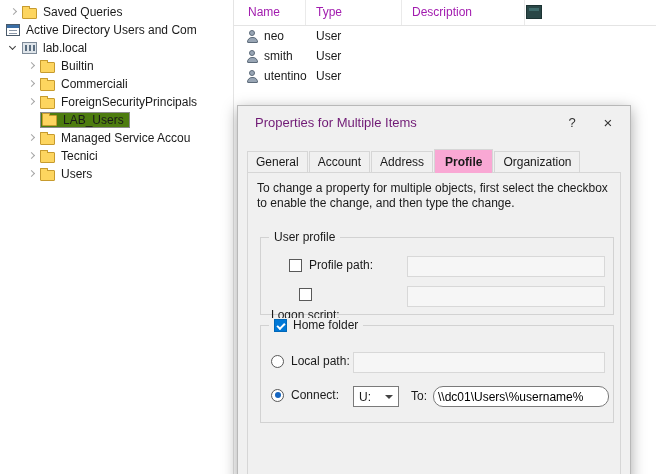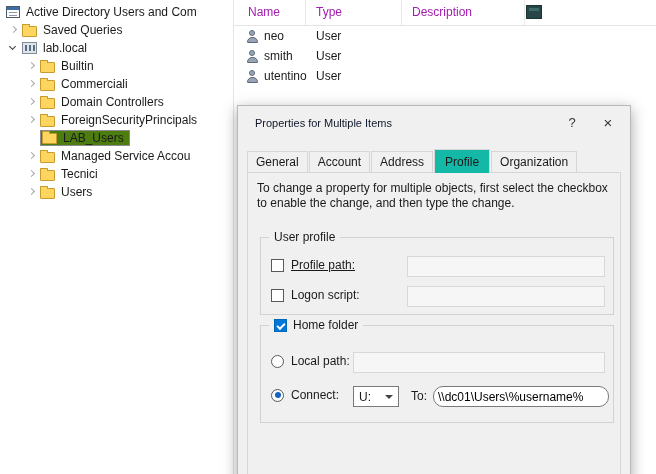--- a/index.html
+++ b/index.html
@@ -40,27 +40,27 @@
   .lrow{display:flex;align-items:center;height:20px;padding-left:12px;font-size:12px;}
   .user-icon{display:inline-block;width:13px;height:15px;flex:0 0 13px;position:relative;margin-right:5px;}
   .user-icon::before{content:"";position:absolute;top:1px;left:3px;width:6px;height:6px;border-radius:50%;background:#98a5b4;border:1px solid #5d6b7a;box-sizing:border-box;}
   .user-icon::after{content:"";position:absolute;bottom:1px;left:1px;width:11px;height:6px;border-radius:5px 5px 1px 1px;background:#98a5b4;border:1px solid #5d6b7a;box-sizing:border-box;}
   .cell-name{width:52px;}
   .cell-type{width:96px;}
   .cell-desc{width:120px;}
 
   
   .dialog{position:absolute;left:237px;top:105px;width:394px;height:378px;background:#f0f0f0;border:1px solid #b8b8b8;box-shadow:0 4px 14px rgba(0,0,0,0.35);z-index:10;box-sizing:border-box;}
-  .dlg-title{position:absolute;left:17px;top:0;line-height:34px;font-size:11px;color:#0f172a;}
+  .dlg-title{position:absolute;left:17px;top:0;line-height:34px;font-size:13px;color:#701a75;}
   .dlg-btn{position:absolute;top:6px;width:24px;height:22px;text-align:center;line-height:22px;font-size:13px;color:#333;cursor:default;}
   .dlg-help{right:46px;}
   .dlg-close{right:10px;font-size:15px;}
   .tabs{position:absolute;left:9px;top:44px;height:22px;display:flex;align-items:flex-end;z-index:4;}
   .tab{box-sizing:border-box;font-size:12px;line-height:14px;padding:3px 8px;background:#f0f0f0;border:1px solid #d6d6d6;border-bottom:none;margin-right:1px;color:#1a1a1a;}
-  .tab.active{padding:5px 10px 4px;margin-bottom:-1px;position:relative;z-index:5;background:#14b8a6;}
+  .tab.active{padding:5px 10px 4px;margin-bottom:-1px;position:relative;z-index:5;background:#f9a8d4;font-weight:bold;}
   .page{position:absolute;left:9px;right:9px;top:66px;bottom:-4px;border:1px solid #d6d6d6;background:#f0f0f0;box-sizing:border-box;}
   .instr{position:absolute;left:9px;top:8px;width:356px;font-size:12px;line-height:15px;color:#1a1a1a;}
   .group{position:absolute;left:12px;width:354px;border:1px solid #d2d2d2;box-sizing:border-box;}
   .group1{top:64px;height:78px;}
   .group2{top:152px;height:98px;}
   .glabel{position:absolute;top:-8px;left:8px;background:#f0f0f0;padding:0 5px;font-size:12px;display:flex;align-items:center;gap:6px;}
   .frow{position:absolute;display:flex;align-items:center;gap:7px;font-size:12px;}
   .checkbox{display:inline-block;width:13px;height:13px;background:#fff;border:1px solid #595959;box-sizing:border-box;position:relative;flex:0 0 13px;}
   .checkbox.checked{background:#0078d7;border-color:#0067b8;}
   .checkbox.checked::after{content:"";position:absolute;left:2px;top:3px;width:6px;height:3px;border-left:2px solid #fff;border-bottom:2px solid #fff;transform:rotate(-45deg);}
@@ -72,48 +72,43 @@
   .combo{position:absolute;height:21px;box-sizing:border-box;background:#fff;border:1px solid #7a7a7a;display:flex;align-items:center;font-size:12px;padding-left:5px;}
   .combo-arrow{position:absolute;right:5px;top:8px;width:0;height:0;border-left:4px solid transparent;border-right:4px solid transparent;border-top:4px solid #444;}
   .tolabel{position:absolute;font-size:12px;}
 </style>
 </head>
 <body>
 
 <div id="screen">
 
   <div class="tree">
+    <div class="trow lvl1">
+      <span class="chev right"></span>
+      <span class="folder-icon"></span>
+      <span class="lbl">Saved Queries</span>
+    </div>
     <div class="trow lvl0">
       <span class="root-icon"></span>
       <span class="lbl">Active Directory Users and Com</span>
-    </div>
-    <div class="trow lvl1">
-      <span class="chev right"></span>
-      <span class="folder-icon"></span>
-      <span class="lbl">Saved Queries</span>
     </div>
     <div class="trow lvl1">
       <span class="chev down"></span>
       <span class="domain-icon"></span>
       <span class="lbl">lab.local</span>
     </div>
     <div class="trow lvl2">
       <span class="chev right"></span>
       <span class="folder-icon"></span>
       <span class="lbl">Builtin</span>
     </div>
     <div class="trow lvl2">
       <span class="chev right"></span>
       <span class="folder-icon"></span>
       <span class="lbl">Commerciali</span>
-    </div>
-    <div class="trow lvl2">
-      <span class="chev right"></span>
-      <span class="folder-icon"></span>
-      <span class="lbl">Domain Controllers</span>
     </div>
     <div class="trow lvl2">
       <span class="chev right"></span>
       <span class="folder-icon"></span>
       <span class="lbl">ForeignSecurityPrincipals</span>
     </div>
     <div class="trow lvl2">
       <span class="chev none"></span>
       <span class="selwrap">
         <span class="folder-icon"></span>
@@ -178,26 +173,26 @@
       <div class="tab">Organization</div>
     </div>
 
     <div class="page">
       <div class="instr">To change a property for multiple objects, first select the checkbox to enable the change, and then type the change.</div>
 
       <div class="group group1">
         <div class="glabel">
           <span>User profile</span>
         </div>
-        <div class="frow" style="left:10px;top:20px;text-decoration:underline;">
+        <div class="frow" style="left:28px;top:20px;">
           <span class="checkbox"></span>
           <span>Profile path:</span>
         </div>
         <input class="inp dis" style="left: 146px; top: 18px; width: 198px;" disabled="" value="">
-        <div class="frow" style="left:10px;top:50px;">
+        <div class="frow" style="left:10px;top:50px;flex-direction:column;">
           <span class="checkbox"></span>
           <span>Logon script:</span>
         </div>
         <input class="inp dis" style="left: 146px; top: 48px; width: 198px;" disabled="" value="">
       </div>
 
       <div class="group group2">
         <div class="glabel">
           <span class="checkbox checked"></span>
           <span>Home folder</span>

